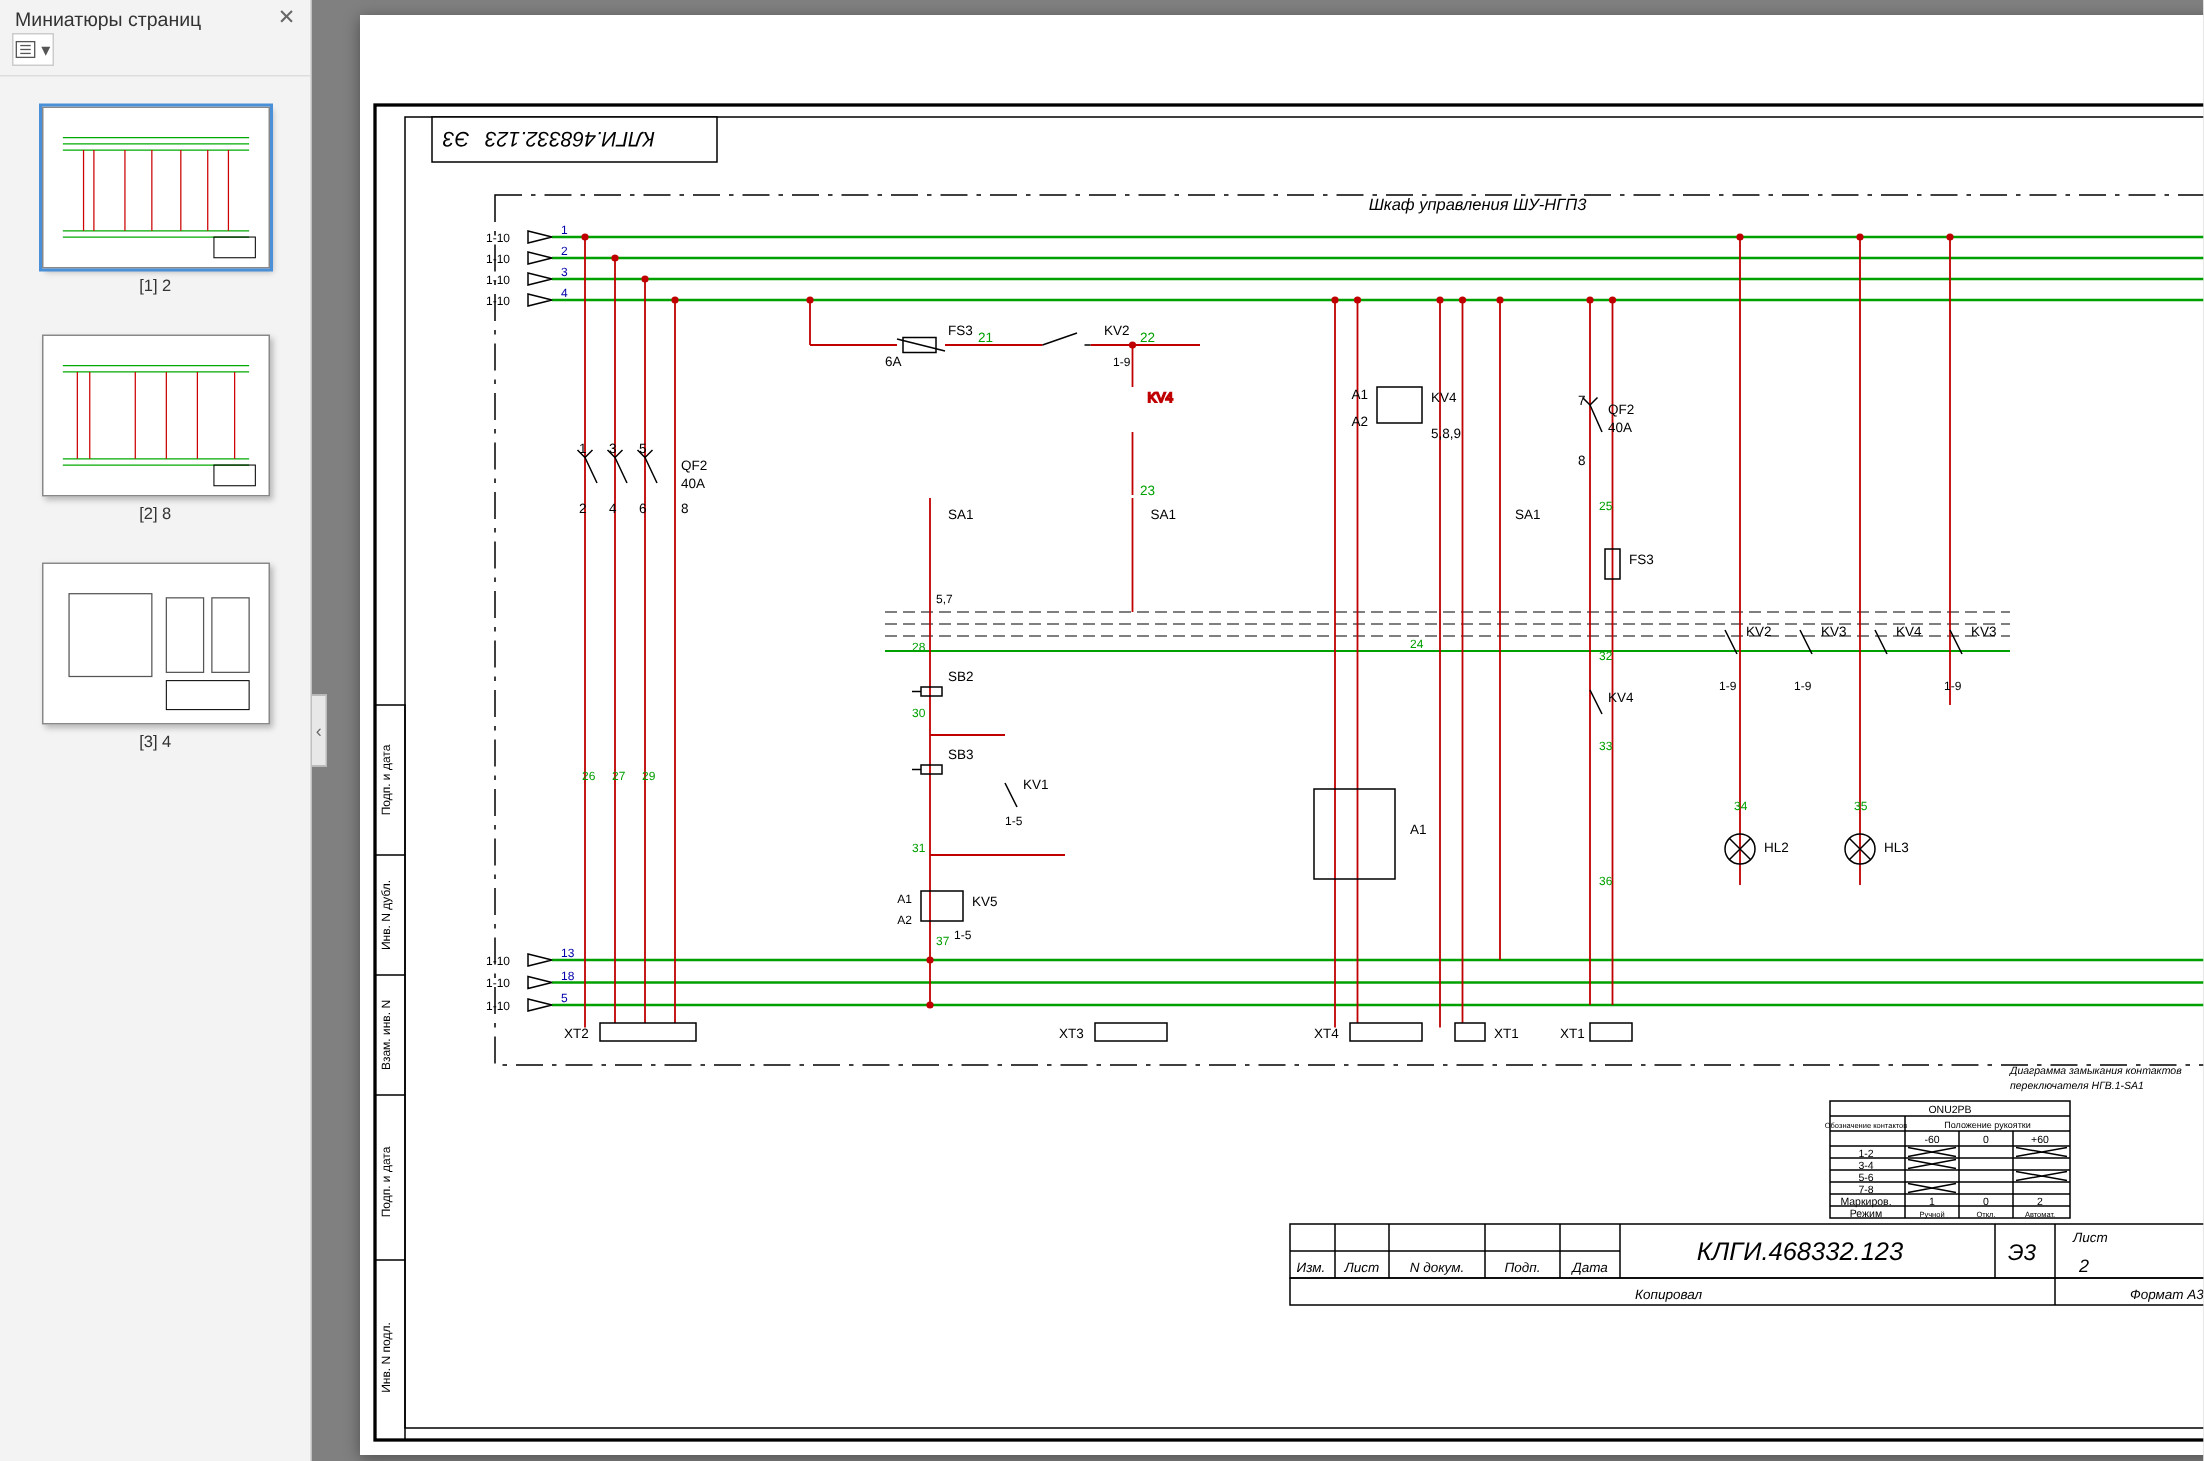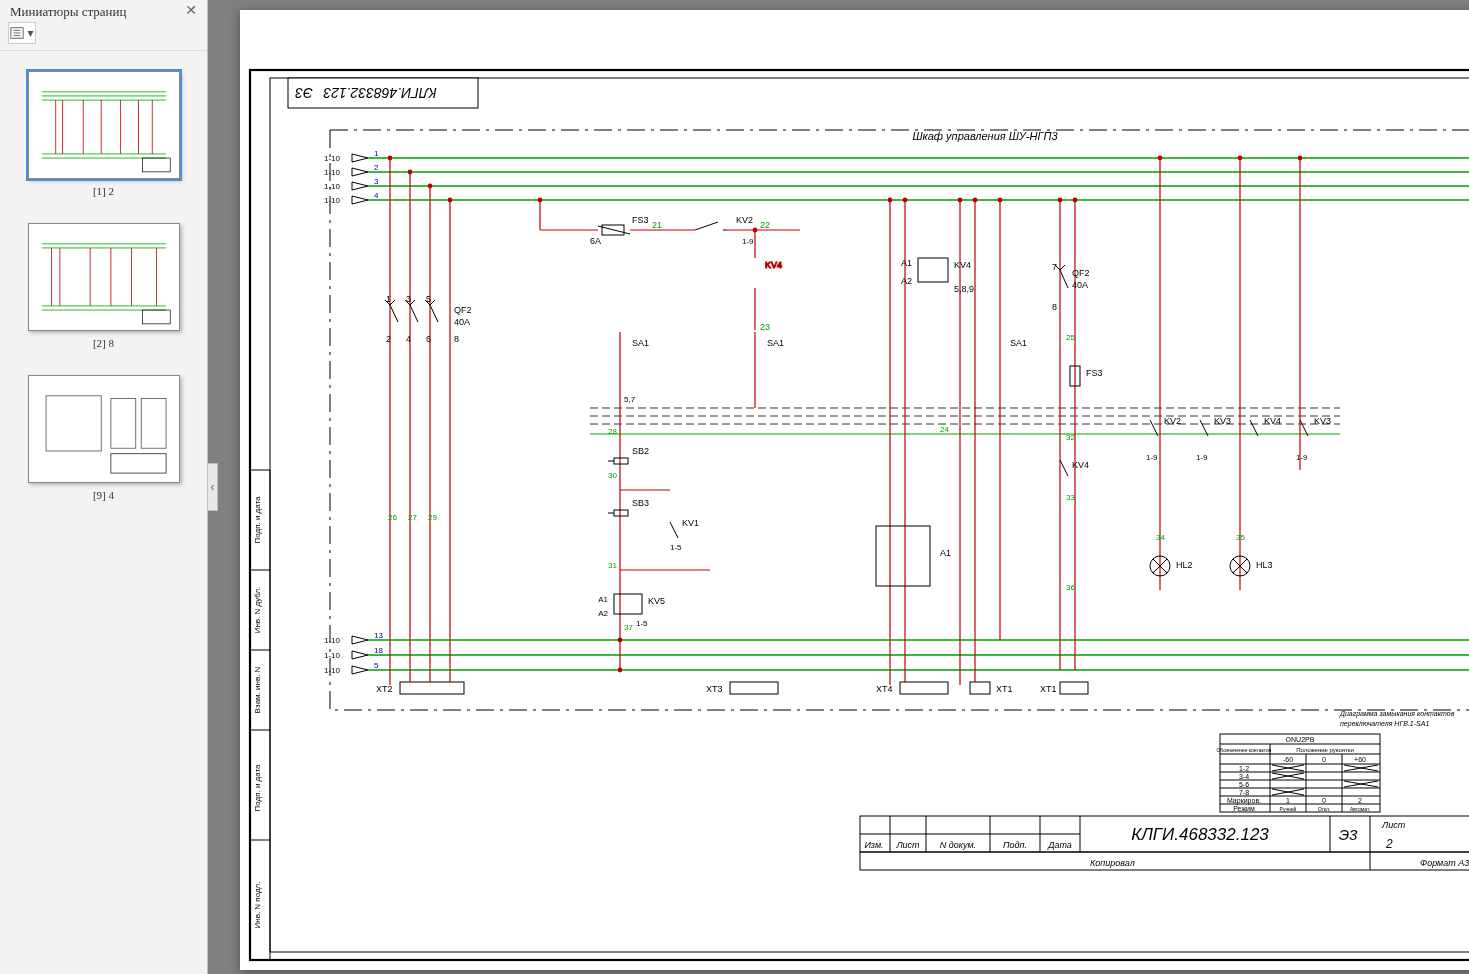--- a/index.html
+++ b/index.html
@@ -1,19 +1,19 @@
 <!DOCTYPE html>
 <html><head>
 <meta charset="utf-8">
 <style>
 * { box-sizing: border-box; margin: 0; padding: 0; }
 body { font-family: "Segoe UI", Tahoma, sans-serif; background: #fff; width: 1469px; height: 974px; overflow: hidden; display: flex; }
 
 
-.sidebar { width: 208px; height: 100%; border-right: 1px solid #bfbfbf; display: flex; flex-direction: column; background: #f3f3f3; font-family: Liberation Serif, serif; }
+.sidebar { width: 208px; height: 100%; border-right: 1px solid #bfbfbf; display: flex; flex-direction: column; background: #f3f3f3; }
 .sb-header { display: flex; align-items: center; justify-content: space-between; padding: 4px 8px 0 10px; font-size: 13px; color: #333; }
 .sb-close { width: 16px; height: 16px; line-height: 14px; text-align: center; color: #666; cursor: pointer; font-size: 14px; }
 .sb-tool { padding: 2px 8px 6px; border-bottom: 1px solid #ddd; }
 .opt-btn { width: 28px; height: 22px; border: 1px solid #ccc; background: #fff; display: flex; align-items: center; justify-content: center; gap: 3px; font-size: 12px; color: #555; }
 .opt-btn svg { width: 14px; height: 14px; }
 .thumbs { flex: 1; overflow-y: auto; padding: 20px 14px; }
 .thumb { margin-bottom: 26px; text-align: center; font-size: 11px; color: #333; }
 .thumb-box { width: 152px; height: 108px; margin: 0 auto 6px; background: #fff; border: 1px solid #888; box-shadow: 2px 2px 4px rgba(0,0,0,.25); position: relative; overflow: hidden; }
 .thumb-sel .thumb-box { outline: 2px solid #4a90d9; }
 .mini { position: absolute; inset: 6px; }
@@ -100,21 +100,21 @@
     </div>
     <div class="thumb">
       <div class="thumb-box">
         <svg class="mini" viewBox="0 0 100 70">
           <rect x="8" y="10" width="40" height="40" fill="none" stroke="#555" stroke-width=".6"></rect>
           <rect x="55" y="12" width="18" height="36" fill="none" stroke="#555" stroke-width=".6"></rect>
           <rect x="77" y="12" width="18" height="36" fill="none" stroke="#555" stroke-width=".6"></rect>
           <rect x="55" y="52" width="40" height="14" fill="none" stroke="#000" stroke-width=".5"></rect>
         </svg>
       </div>
-      <div>[9] 4</div>
+      <div>[3] 4</div>
     </div>
   </div>
 </div>
 
 <div class="work">
   <div class="collapse-handle"></div>
   <div class="sheet">
 
 <svg class="drawing" viewBox="0 0 1430 960">
 

